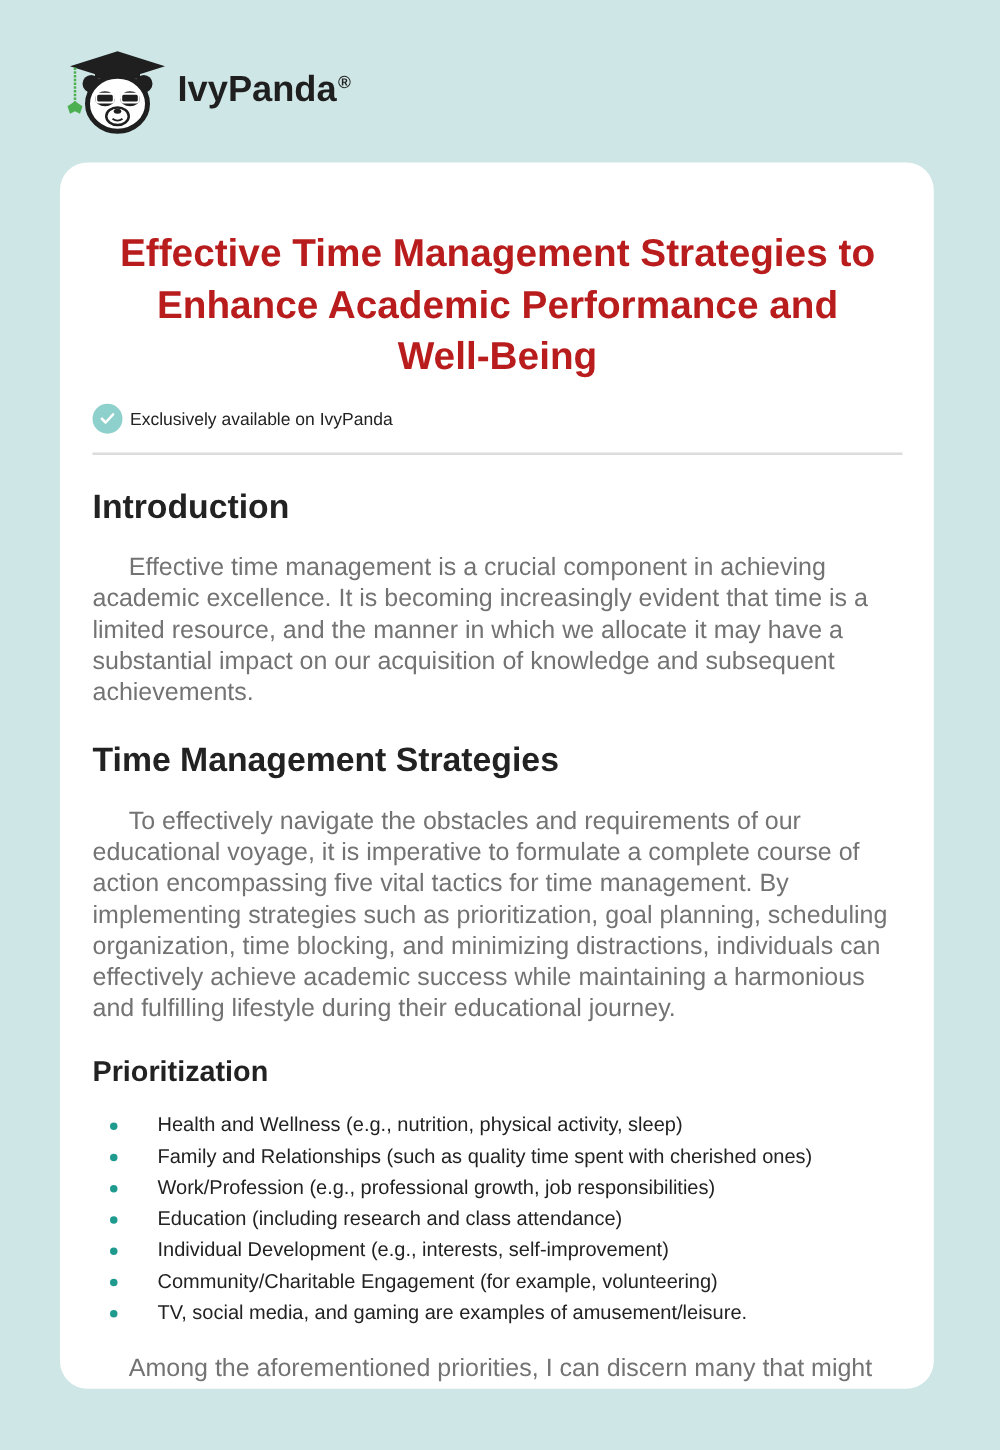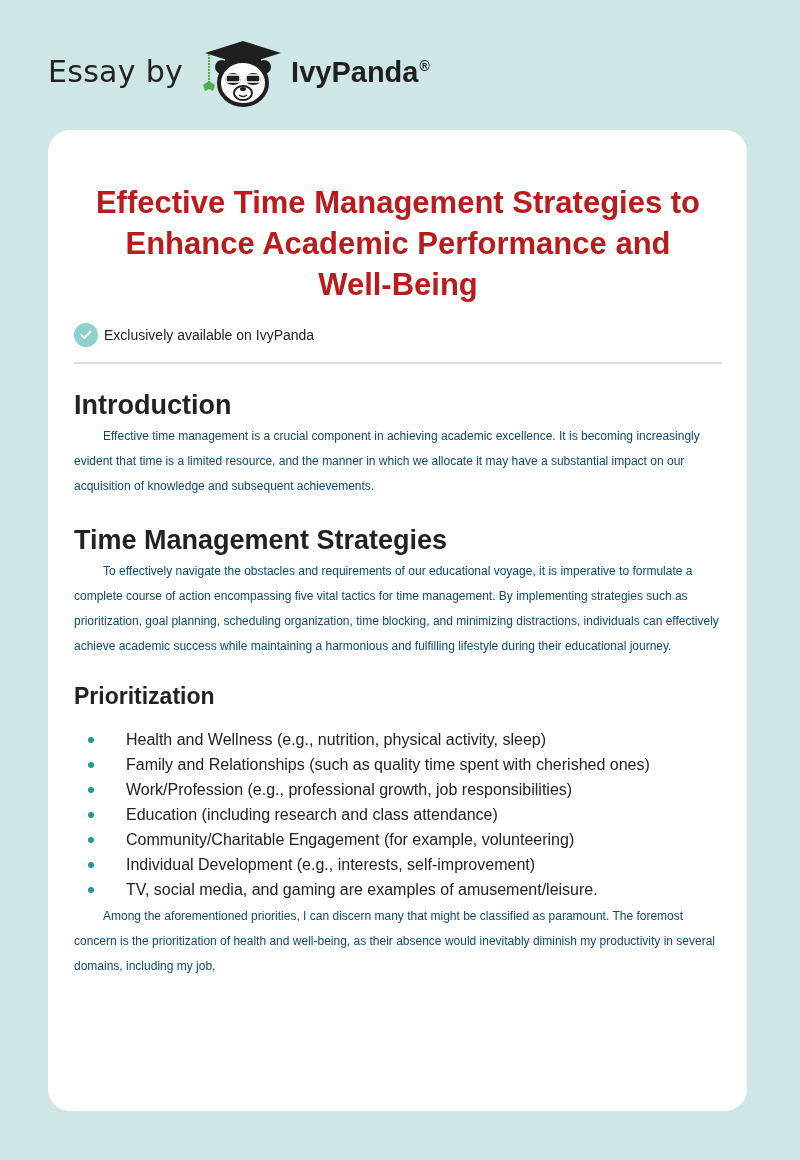--- a/index.html
+++ b/index.html
@@ -48,38 +48,37 @@
     .divider { height: 2px; background: #dcdcdc; margin-top: 15px; }
     h2 {
       margin: 24px 0 0 0; font-size: 27px; line-height: 34px;
       font-weight: bold; color: #222;
     }
     h3 {
       margin: 22px 0 16px 0; font-size: 23px; line-height: 30px;
       font-weight: bold; color: #222;
     }
     p {
-      margin: 2px 0 0 0; font-size: 12px; line-height: 25px;
-      text-indent: 29px; color: #0c4a6e;
+      margin: 20px 0 0 0; font-size: 20px; line-height: 25px;
+      text-indent: 29px; color: #737373;
     }
     ul { list-style: none; margin: 16px 0 0 0; padding: 0; }
     li {
       position: relative; padding-left: 52px;
       font-size: 16px; line-height: 25px; color: #222;
     }
     .bullet {
       position: absolute; left: 14px; top: 10px;
       width: 6px; height: 6px; border-radius: 50%; background: #1e9a8e;
     }
   </style>
 </head>
 <body>
 
 <div class="brand">
-  <span class="brand-prefix">Essay by</span>
   <svg class="brand-logo" viewBox="0 0 88 72">
 
     <polygon points="8,16 46,4 84,16 46,28" fill="#1f1f1f"></polygon>
     <rect x="28" y="18" width="36" height="8" fill="#1f1f1f"></rect>
 
     <line x1="12" y1="17" x2="12" y2="46" stroke="#4caf50" stroke-width="2" stroke-dasharray="2,1"></line>
     <path d="M12,44 l-6,4 l2,6 l4,-2 l4,2 l2,-6 z" fill="#4caf50"></path>
 
     <circle cx="25" cy="30" r="7" fill="#1f1f1f"></circle>
     <circle cx="67" cy="30" r="7" fill="#1f1f1f"></circle>
@@ -119,18 +118,18 @@
 
   <h2>Time Management Strategies</h2>
   <p>To effectively navigate the obstacles and requirements of our educational voyage, it is imperative to formulate a complete course of action encompassing five vital tactics for time management. By implementing strategies such as prioritization, goal planning, scheduling organization, time blocking, and minimizing distractions, individuals can effectively achieve academic success while maintaining a harmonious and fulfilling lifestyle during their educational journey.</p>
 
   <h3>Prioritization</h3>
   <ul>
     <li><span class="bullet"></span><span>Health and Wellness (e.g., nutrition, physical activity, sleep)</span></li>
     <li><span class="bullet"></span><span>Family and Relationships (such as quality time spent with cherished ones)</span></li>
     <li><span class="bullet"></span><span>Work/Profession (e.g., professional growth, job responsibilities)</span></li>
     <li><span class="bullet"></span><span>Education (including research and class attendance)</span></li>
+    <li><span class="bullet"></span><span>Individual Development (e.g., interests, self-improvement)</span></li>
     <li><span class="bullet"></span><span>Community/Charitable Engagement (for example, volunteering)</span></li>
-    <li><span class="bullet"></span><span>Individual Development (e.g., interests, self-improvement)</span></li>
     <li><span class="bullet"></span><span>TV, social media, and gaming are examples of amusement/leisure.</span></li>
   </ul>
   <p>Among the aforementioned priorities, I can discern many that might be classified as paramount. The foremost concern is the prioritization of health and well-being, as their absence would inevitably diminish my productivity in several domains, including my job,</p>
 </div>
 
 </body></html>

